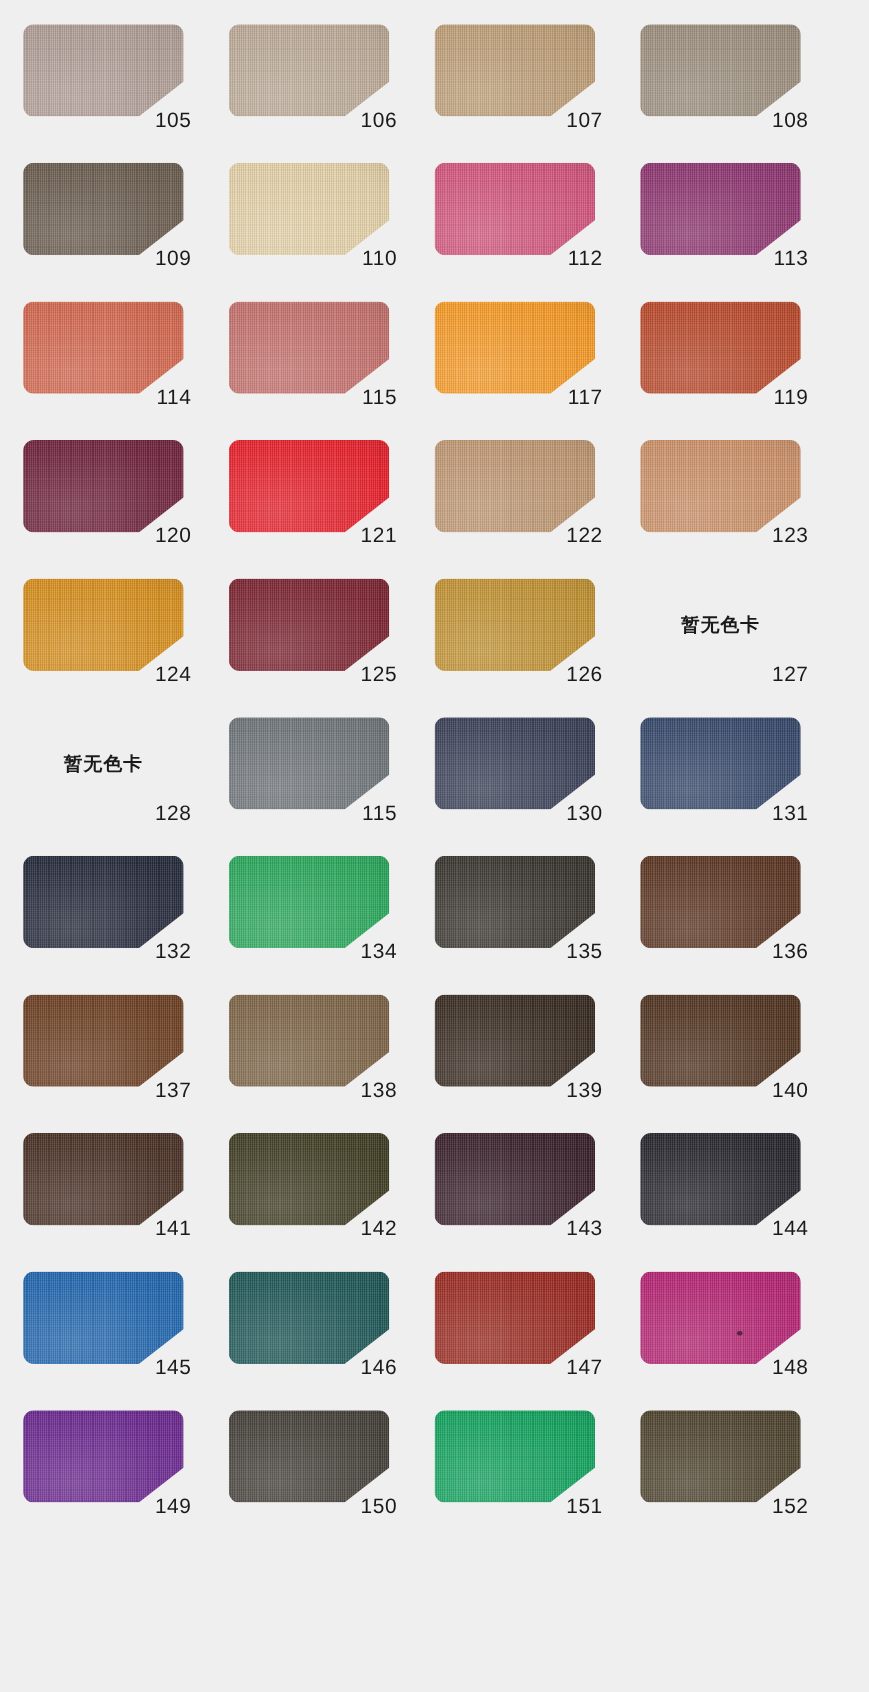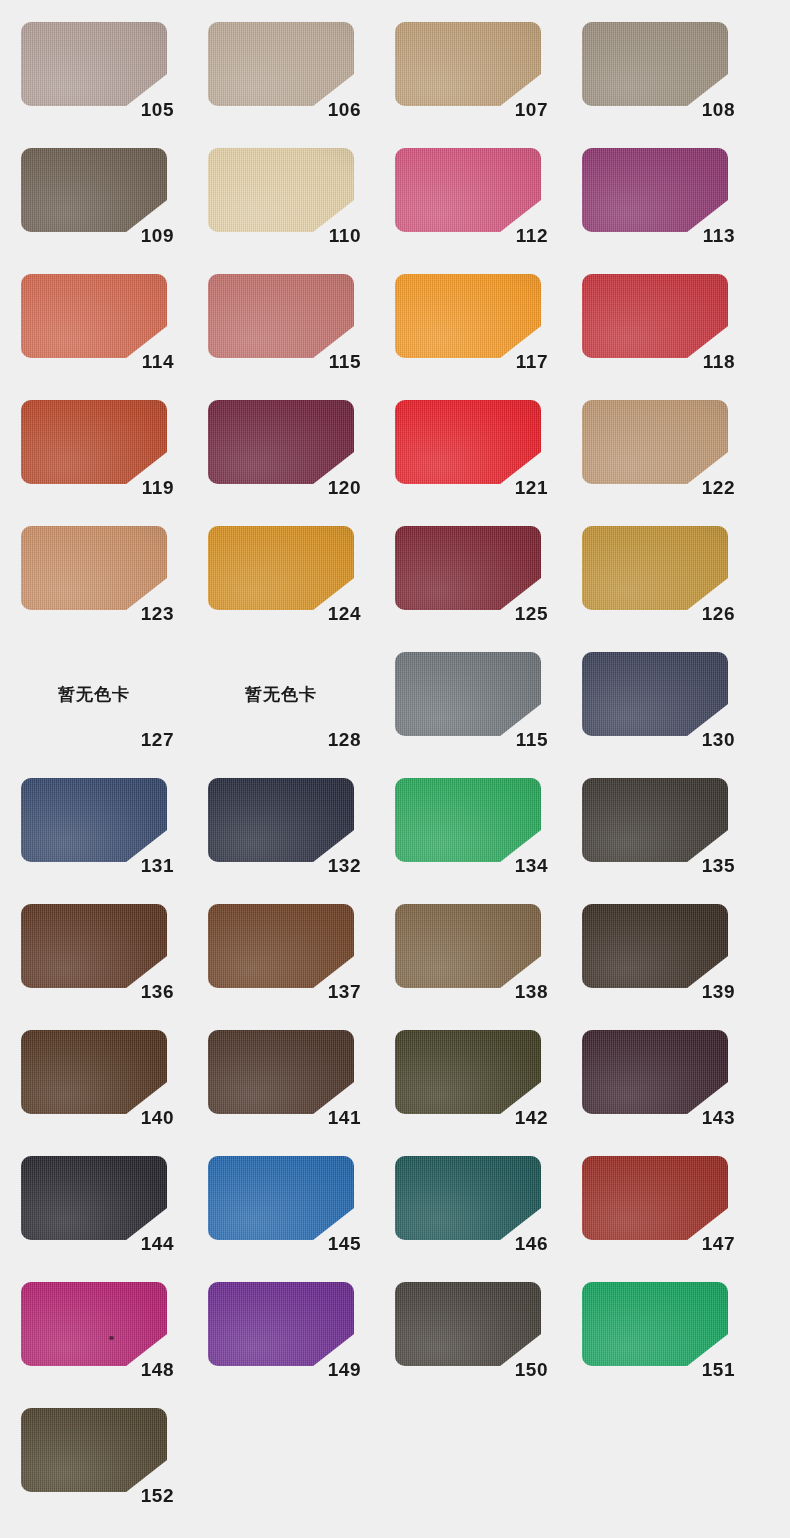--- a/index.html
+++ b/index.html
@@ -94,21 +94,21 @@
   }
 
   
   .chip-number {
     position: absolute;
     left: 0;
     top: 78px;
     width: 153px;
     text-align: right;
     font-size: 19px;
-    font-weight: 700;
+    font-weight: 400;
     color: #1a1a1a;
     letter-spacing: 0.5px;
     line-height: 1;
     font-family: "Liberation Sans", "DejaVu Sans", sans-serif;
   }
 
   
   .chip-placeholder {
     position: absolute;
     left: 0;
@@ -167,24 +167,20 @@
     </div>
     <div class="swatch-cell">
       <div class="chip" style="background-color: rgb(196, 112, 108);"></div>
       <div class="chip-number">115</div>
     </div>
     <div class="swatch-cell">
       <div class="chip" style="background-color: rgb(247, 154, 37);"></div>
       <div class="chip-number">117</div>
     </div>
     <div class="swatch-cell">
-      <div class="chip" style="background-color: rgb(201, 49, 58);"></div>
-      <div class="chip-number">118</div>
-    </div>
-    <div class="swatch-cell">
       <div class="chip" style="background-color: rgb(185, 72, 42);"></div>
       <div class="chip-number">119</div>
     </div>
     <div class="swatch-cell">
       <div class="chip" style="background-color: rgb(112, 35, 60);"></div>
       <div class="chip-number">120</div>
     </div>
     <div class="swatch-cell">
       <div class="chip" style="background-color: rgb(232, 31, 42);"></div>
       <div class="chip-number">121</div>

